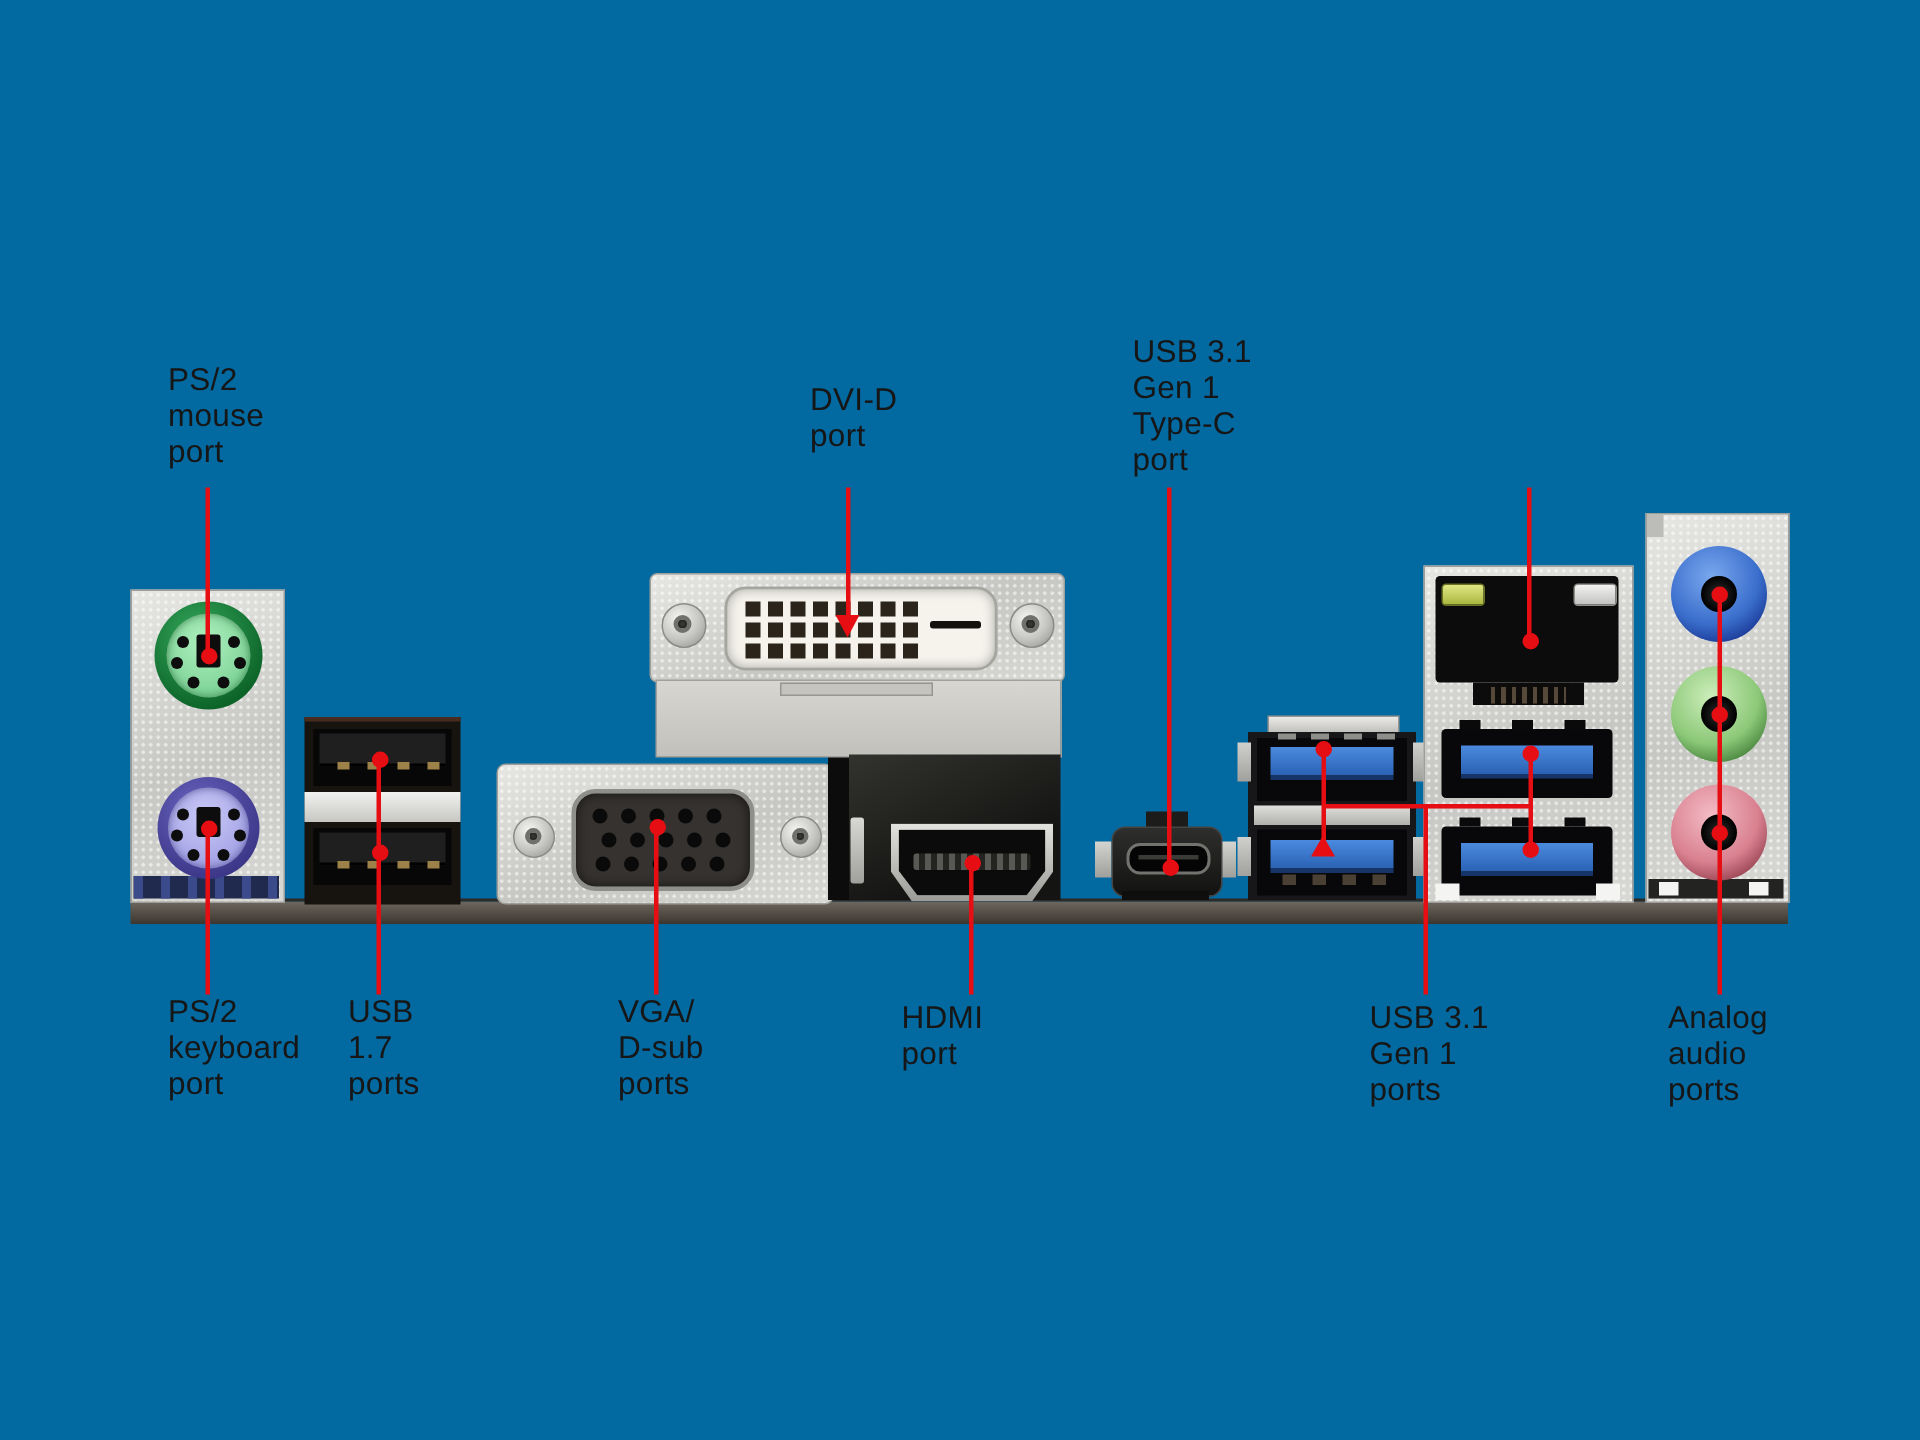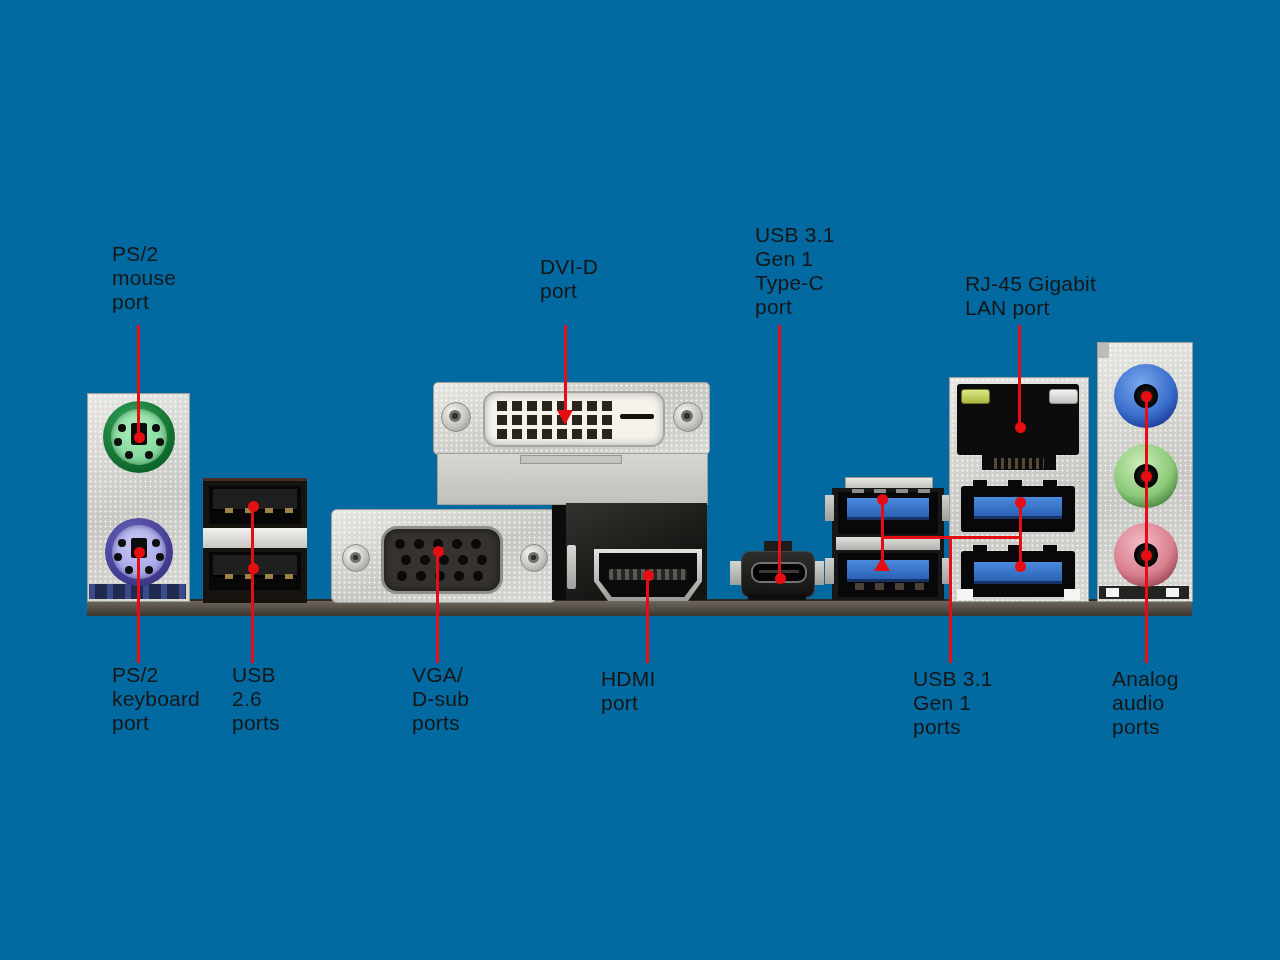--- a/index.html
+++ b/index.html
@@ -219,27 +219,25 @@
 
   <div class="label" style="left:112px;top:242px;">PS/2
 mouse
 port</div>
   <div class="label" style="left:540px;top:255px;">DVI-D
 port</div>
   <div class="label" style="left:755px;top:223px;">USB 3.1
 Gen 1
 Type-C
 port</div>
-  <div class="label" style="left:965px;top:272px;">RJ-45 Gigabit
-LAN port</div>
   <div class="label" style="left:112px;top:663px;">PS/2
 keyboard
 port</div>
   <div class="label" style="left:232px;top:663px;">USB
-2.6
+1.7
 ports</div>
   <div class="label" style="left:412px;top:663px;">VGA/
 D-sub
 ports</div>
   <div class="label" style="left:601px;top:667px;">HDMI
 port</div>
   <div class="label" style="left:913px;top:667px;">USB 3.1
 Gen 1
 ports</div>
   <div class="label" style="left:1112px;top:667px;">Analog

